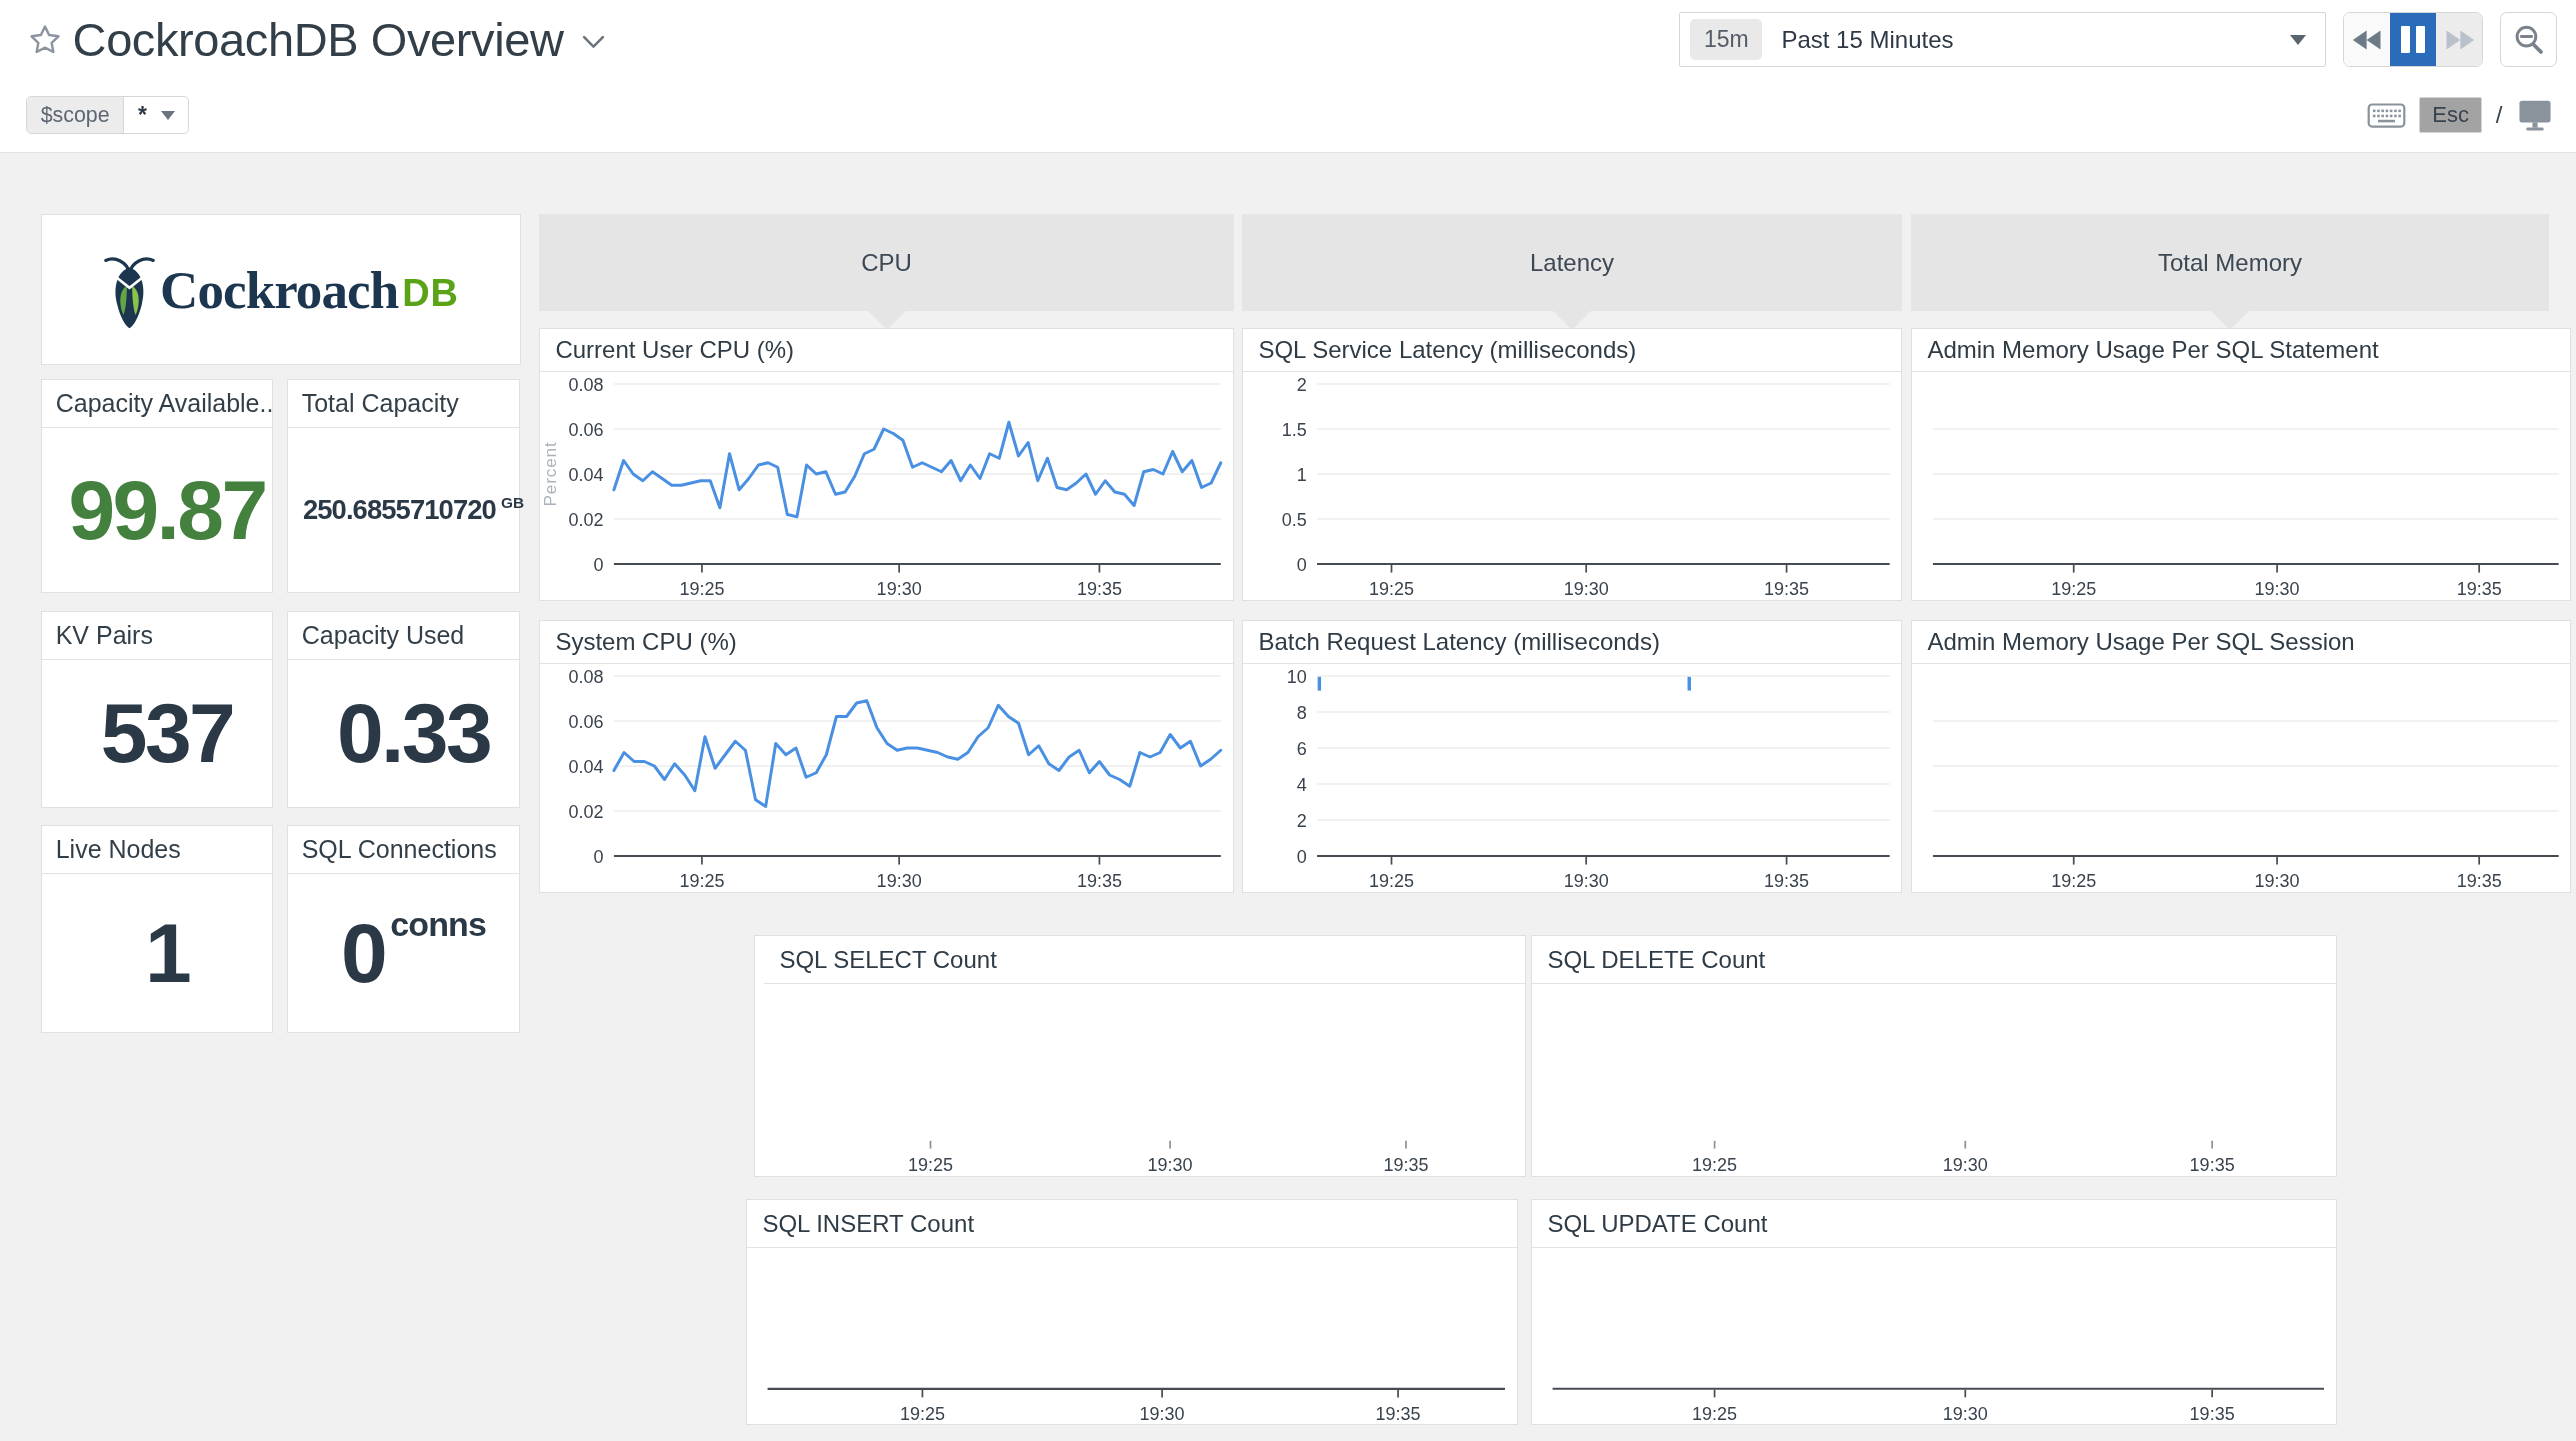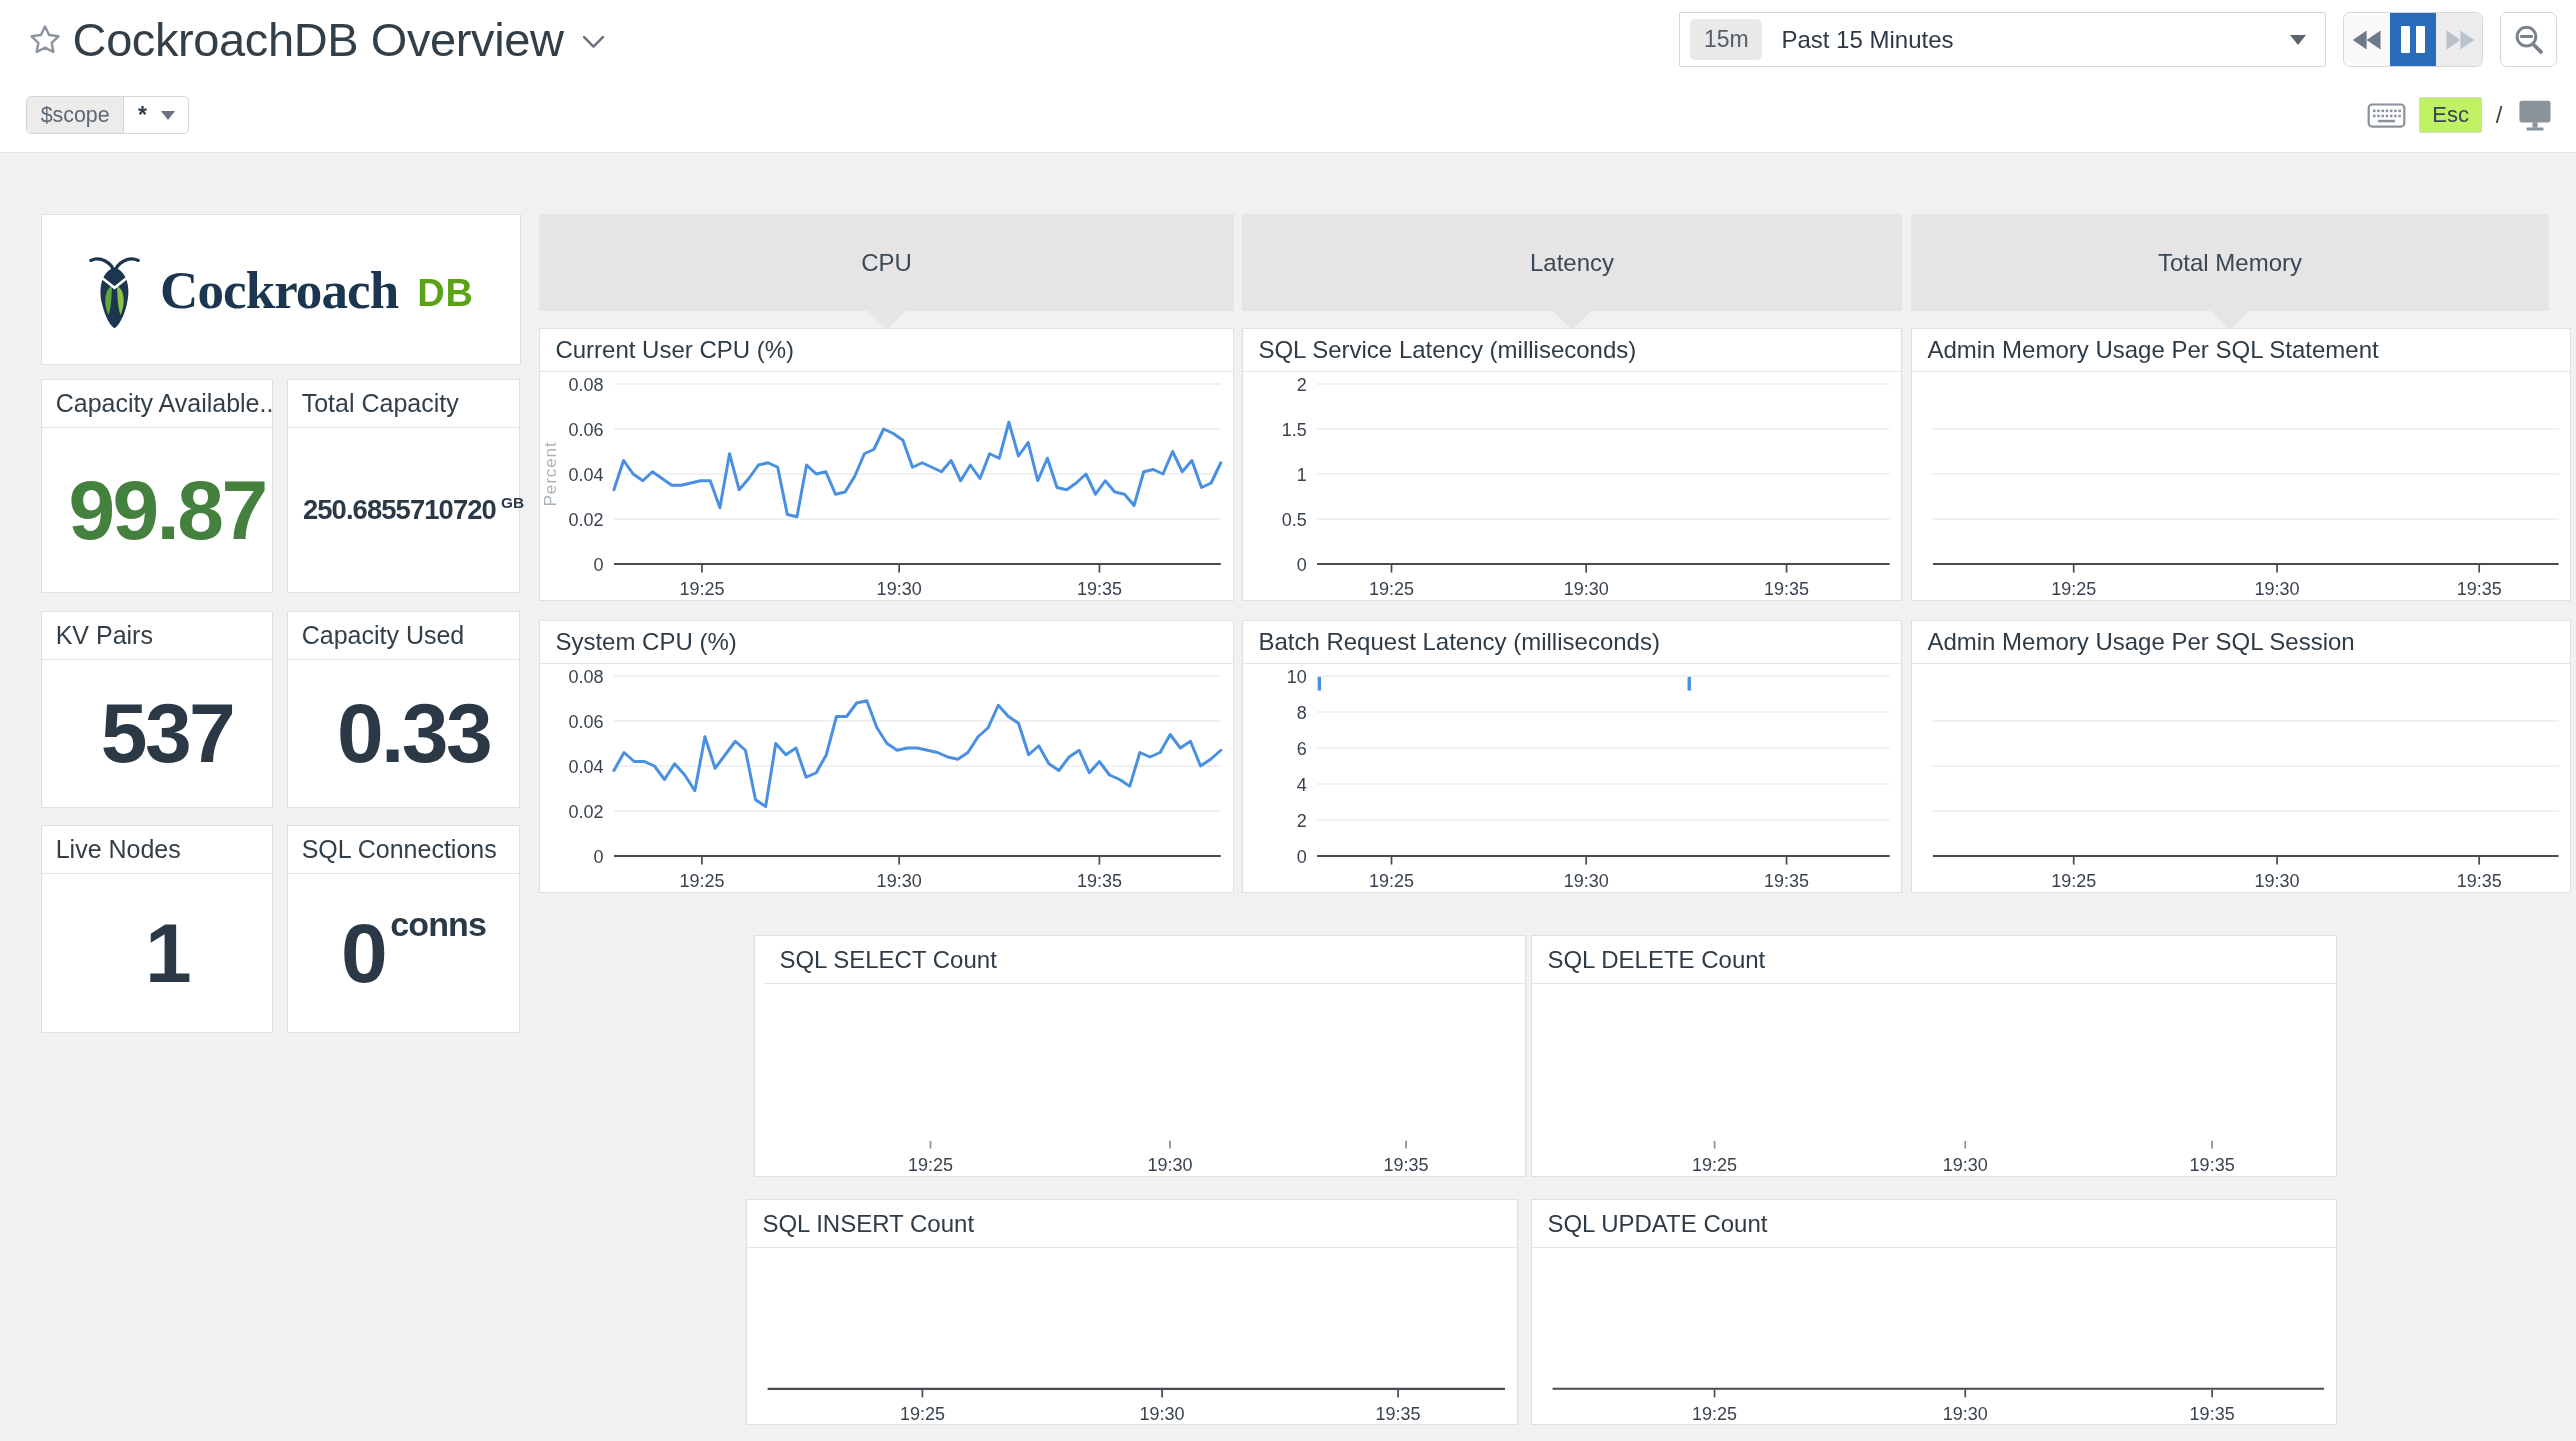--- a/index.html
+++ b/index.html
@@ -26,28 +26,28 @@
   .pause-bars { display:flex; gap:6.9px; }
   .pause-bars span { display:block; width:8.6px; height:27.4px; background:#fff; border-radius:0.9px; }
   .zoomout-btn { width:57px; height:55px; border:0.9px solid #d6d6d6; border-radius:6.9px; background:#fff; display:flex; align-items:center; justify-content:center; cursor:pointer; }
 
   .row2 { display:flex; align-items:center; height:72px; padding:0 22px 0 26px; }
   .scope-tag { display:flex; align-items:stretch; border:0.9px solid #d6d6d6; border-radius:5.1px; overflow:hidden; height:38px; cursor:pointer; background:#fff; }
   .scope-key { background:#ececec; display:flex; align-items:center; padding:0 13.7px; font-size:21.4px; color:#5d6772; border-right:0.9px solid #d6d6d6; }
   .scope-val { display:flex; align-items:center; gap:13.7px; padding:0 13.7px; font-size:23px; color:#2d3a46; font-weight:700; }
   .scope-val .caret-down { margin-left:0; border-left-width:7.7px; border-right-width:7.7px; border-top-width:9.4px; border-top-color:#6b747e; }
   .row2-right { margin-left:auto; display:flex; align-items:center; gap:13.7px; }
-  .esc-key { border:0.9px solid #d4d4d4; border-radius:2px; background:#bef264; padding:4px 12px; font-size:22px; color:#39434e; }
+  .esc-key { border:0.9px solid #d4d4d4; border-radius:2px; background:#a3a3a3; padding:4px 12px; font-size:22px; color:#39434e; }
   .slash-hint { font-size:24px; color:#39434e; }
 
   
   .card { position:absolute; background:#fff; border:0.9px solid #e0e0e0; }
 
   
-  .logo-card { left:41px; top:214px; width:480px; height:151px; display:flex; align-items:center; justify-content:center; gap:19px; }
+  .logo-card { left:41px; top:214px; width:480px; height:151px; display:flex; align-items:center; justify-content:center; gap:4px; }
   .logo-word { font-family:"Liberation Serif","DejaVu Serif",serif; font-weight:700; font-size:53px; color:var(--logo-navy,#1d3650); letter-spacing:-0.9px; }
   .logo-suffix { font-size:38px; font-weight:700; color:var(--logo-green,#5aa317); margin-top:8.6px; letter-spacing:0.9px; }
 
   
   .stat-head { height:48px; border-bottom:0.9px solid #e3e3e3; display:flex; align-items:center; padding:0 13.7px; font-size:25px; color:#333f48; white-space:nowrap; overflow:hidden; }
   .stat-body { position:absolute; left:0; right:0; top:48px; bottom:0; display:flex; align-items:center; justify-content:center; }
   .stat-value { display:flex; align-items:flex-start; font-weight:700; color:var(--dark-value,#2b3947); font-size:84px; letter-spacing:-2.6px;margin-left:20px; }
   .stat-value.green { color:var(--green-value,#44803e); }
   .stat-value.small { font-size:27.4px; letter-spacing:-0.9px; }
   .stat-unit { font-weight:700; letter-spacing:0; margin-left:5.1px; }

